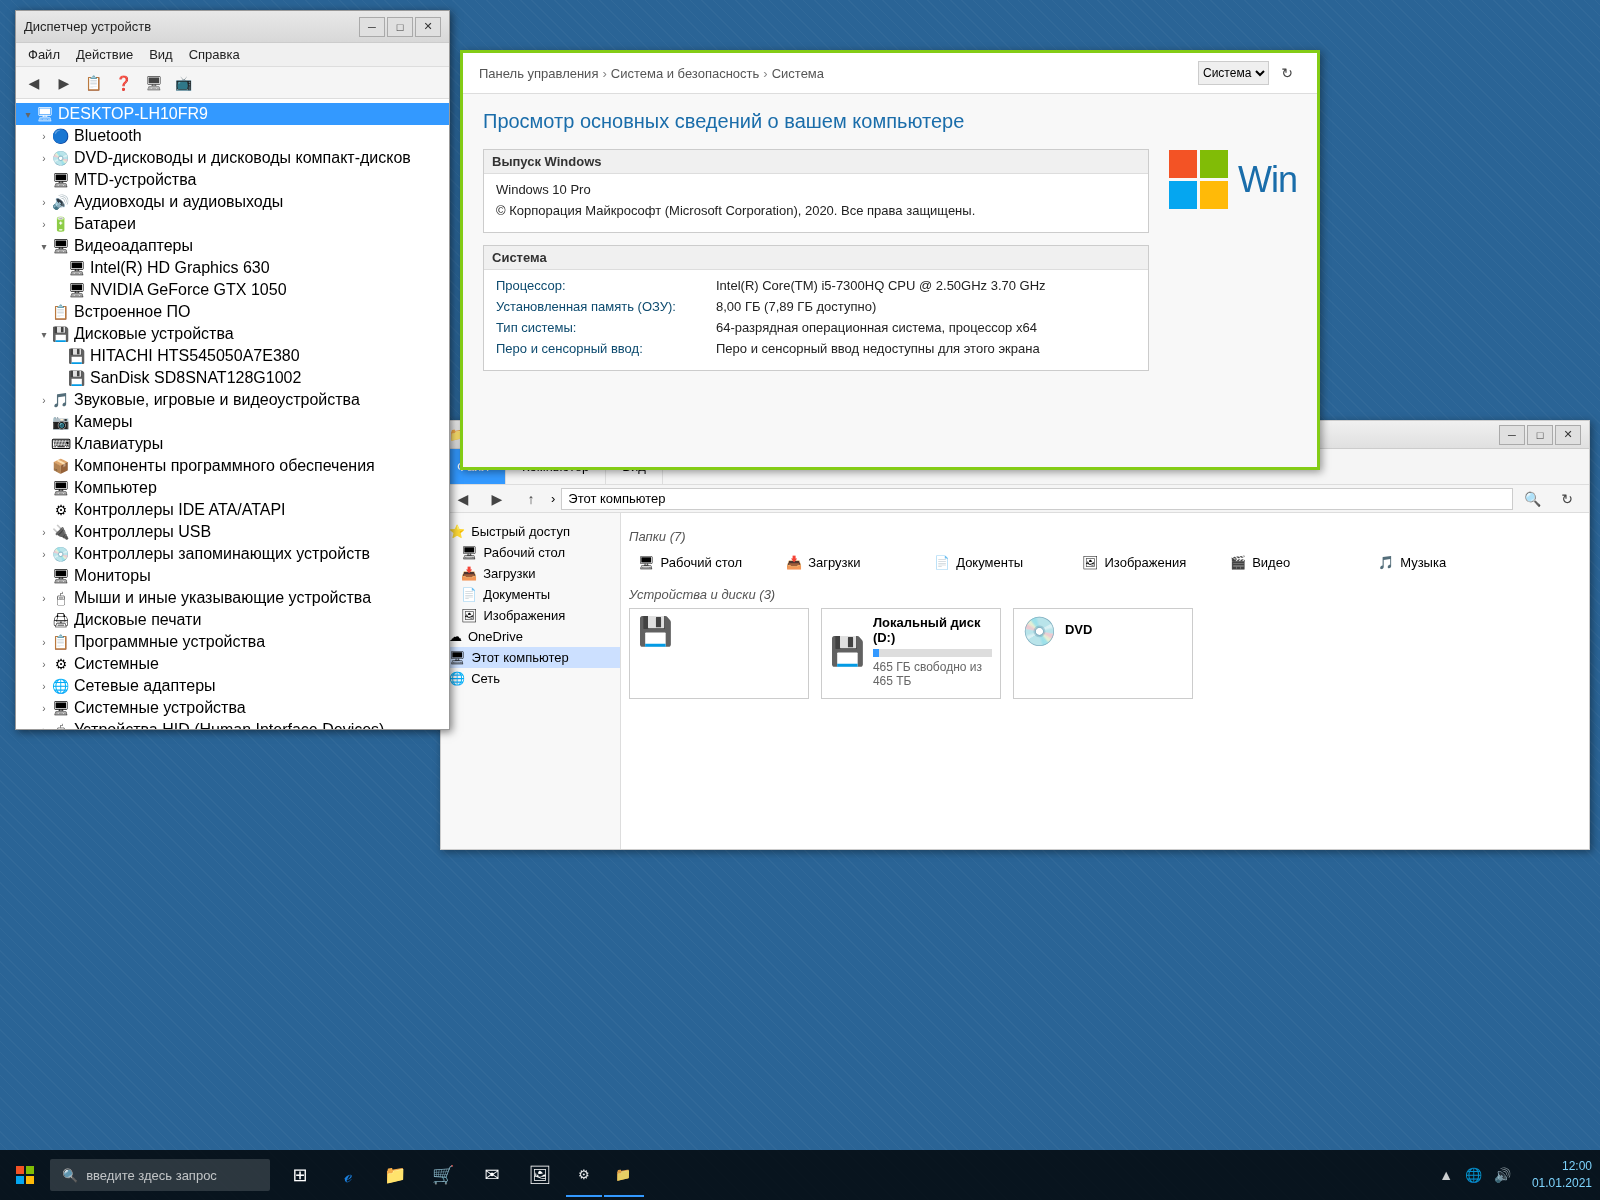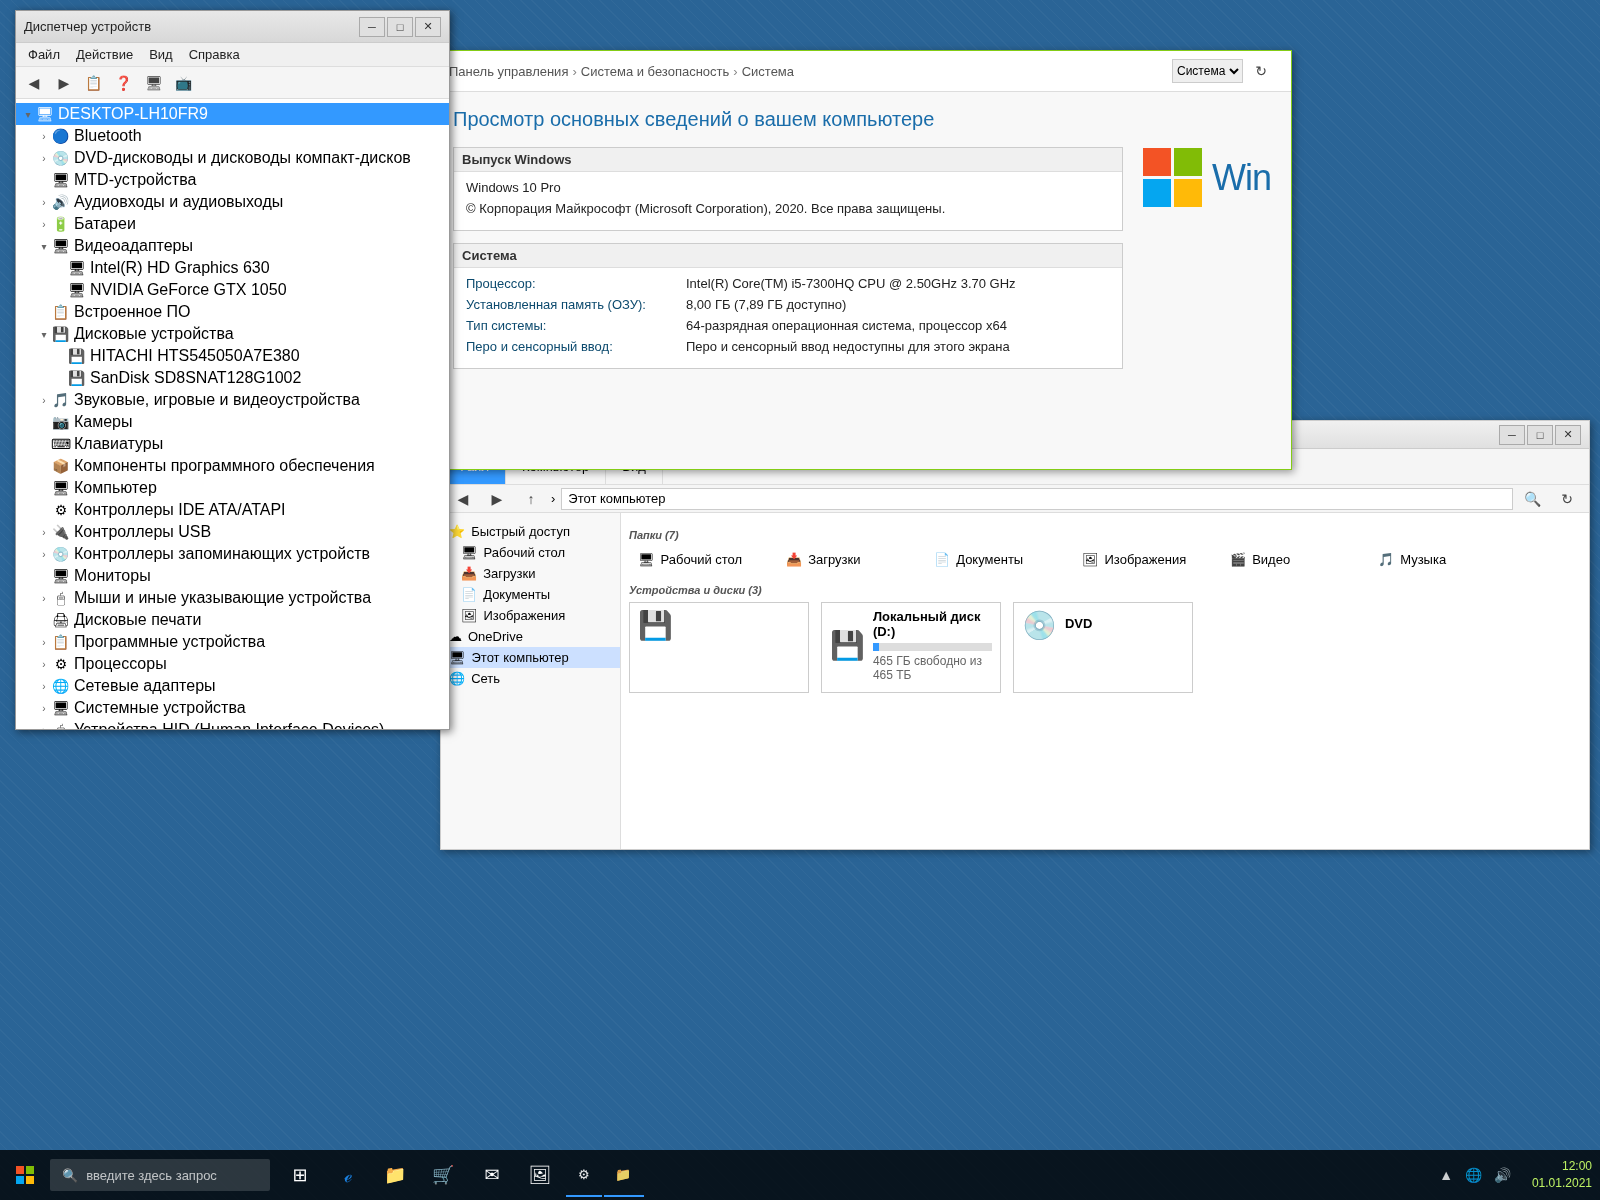--- a/index.html
+++ b/index.html
@@ -180,25 +180,25 @@
       list-style: none;
     }
 
     .indent-1 { padding-left: 20px; }
     .indent-2 { padding-left: 36px; }
 
     
     .system-info {
       position: absolute;
       top: 50px;
-      left: 432px;
+      left: 460px;
       width: 860px;
       height: 420px;
       background: #f8f8f8;
-      border: 1px solid #84cc16;
+      border: 3px solid #84cc16;
       box-shadow: 2px 2px 8px rgba(0,0,0,0.4);
       z-index: 8;
       overflow: hidden;
     }
 
     .sysinfo-header {
       background: white;
       padding: 8px 16px;
       border-bottom: 1px solid #ddd;
       display: flex;
@@ -389,25 +389,24 @@
     }
     .fe-sidebar-item.active { background: #cce0ff; }
 
     .fe-main {
       flex: 1;
       overflow-y: auto;
       padding: 8px;
     }
 
     .fe-section-title {
-      font-size: 11px;
+      font-size: 13px;
       color: #555;
       margin: 8px 0 6px;
       font-style: italic;
-      font-weight: bold;
     }
 
     .fe-grid {
       display: flex;
       flex-wrap: wrap;
       gap: 8px;
       margin-bottom: 12px;
     }
 
     .fe-folder-item {
@@ -537,21 +536,21 @@
 
     .tray-icon {
       color: rgba(255,255,255,0.8);
       font-size: 14px;
       padding: 4px;
       cursor: pointer;
     }
 
     .tray-clock {
       text-align: right;
-      color: #bef264;
+      color: #7dd3fc;
       font-size: 12px;
       line-height: 1.4;
       padding: 0 8px;
       cursor: pointer;
     }
 
     
     .site-watermark {
       position: absolute;
       top: 15px;
@@ -797,21 +796,21 @@
                 <span class="tree-toggle">›</span>
                 <span class="tree-icon">📋</span>
                 <span class="tree-label">Программные устройства</span>
               </div>
             </li>
 
             <li class="tree-item">
               <div class="tree-row indent-1">
                 <span class="tree-toggle">›</span>
                 <span class="tree-icon">⚙</span>
-                <span class="tree-label">Процессоры</span>
+                <span class="tree-label">Системные</span>
               </div>
             </li>
 
             <li class="tree-item">
               <div class="tree-row indent-1">
                 <span class="tree-toggle">›</span>
                 <span class="tree-icon">🌐</span>
                 <span class="tree-label">Сетевые адаптеры</span>
               </div>
             </li>

